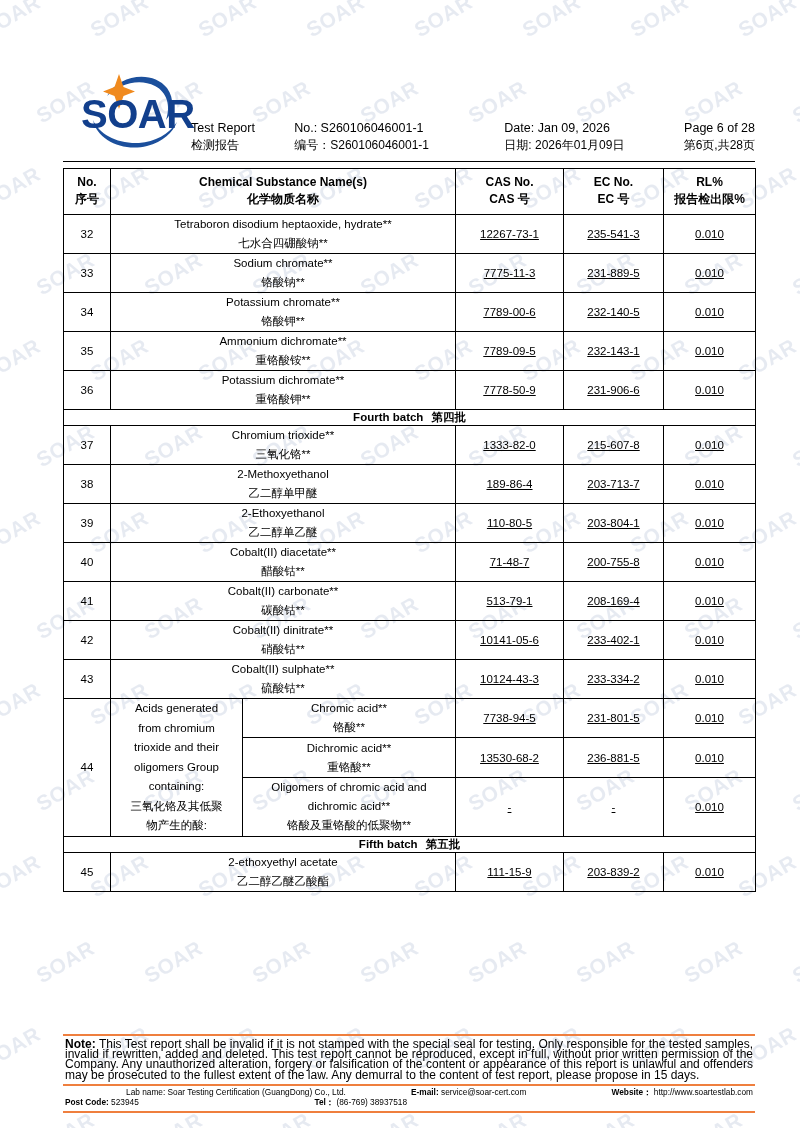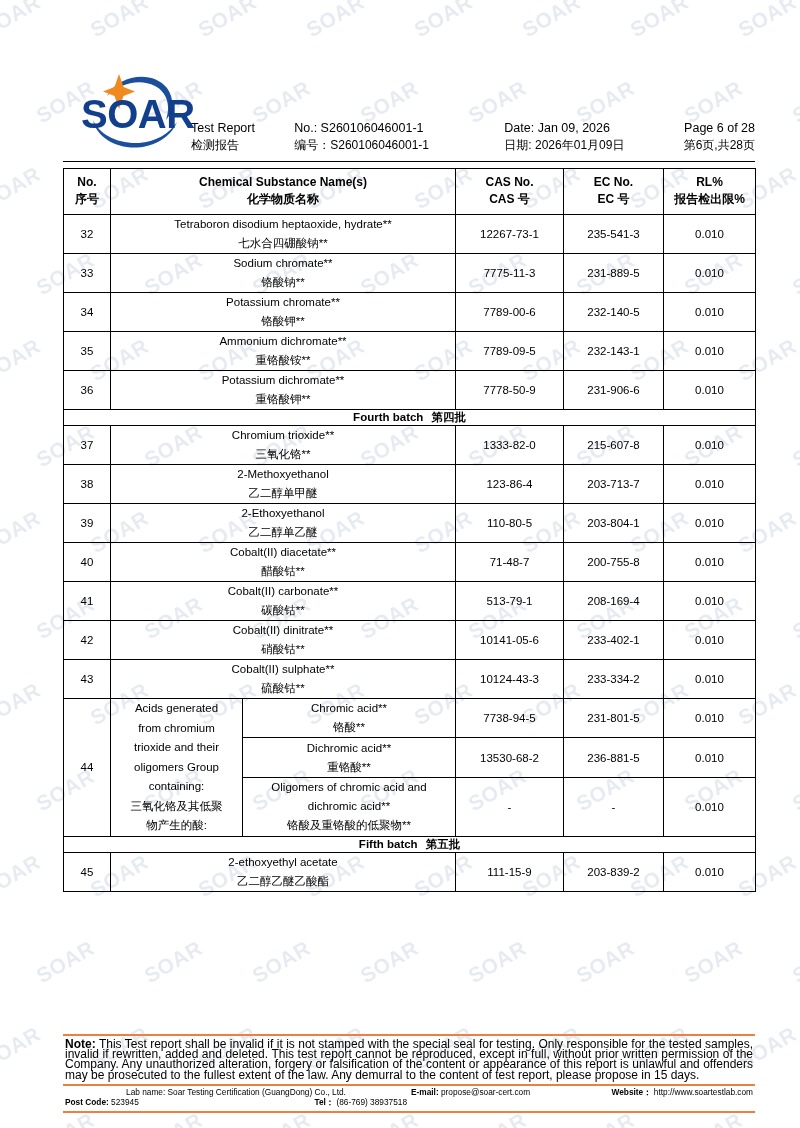--- a/index.html
+++ b/index.html
@@ -123,21 +123,21 @@
   .th-l2 { display: block; }
 
   td.cell-no { font-size: 12px; }
   td.cell-name {
     padding: 6px 6px;
     line-height: 19px;
     margin-left: 30px;
   }
   .nm-en { display: block; }
   .nm-cn { display: block; }
-  td.cell-val { font-size: 12px; }
+  td.cell-val { font-size: 12px; text-decoration: underline; }
 
   td.cell-sub {
     padding: 5px 4px;
     line-height: 19.5px;
     font-size: 11.5px;
   }
   .sub-line { display: block; }
 
   tr.batch-row td {
     text-align: left;
@@ -435,21 +435,21 @@
           <td class="cell-val">1333-82-0</td>
           <td class="cell-val">215-607-8</td>
           <td class="cell-val">0.010</td>
         </tr>
         <tr>
           <td class="cell-no">38</td>
           <td class="cell-name" colspan="2">
             <span class="nm-en">2-Methoxyethanol</span>
             <span class="nm-cn">乙二醇单甲醚</span>
           </td>
-          <td class="cell-val">123-86-4</td>
+          <td class="cell-val">189-86-4</td>
           <td class="cell-val">203-713-7</td>
           <td class="cell-val">0.010</td>
         </tr>
         <tr>
           <td class="cell-no">39</td>
           <td class="cell-name" colspan="2">
             <span class="nm-en">2-Ethoxyethanol</span>
             <span class="nm-cn">乙二醇单乙醚</span>
           </td>
           <td class="cell-val">110-80-5</td>
@@ -564,21 +564,21 @@
         <div class="fi-line">
           <span class="k">Lab name:</span><span> Soar Testing Certification (GuangDong) Co., Ltd.</span>
         </div>
         <div class="fi-row">
           <span class="fi-a"><span class="k">Post Code:</span><span> 523945</span></span>
           <span class="fi-b"><span class="k">Tel：</span><span> (86-769) 38937518</span></span>
         </div>
       </div>
       <div class="fi-col right">
         <div class="fi-row">
-          <span class="fi-a"><span class="k">E-mail:</span><span> propose@soar-cert.com</span></span>
+          <span class="fi-a"><span class="k">E-mail:</span><span> service@soar-cert.com</span></span>
           <span class="fi-b"><span class="k">Website：</span><span> http://www.soartestlab.com</span></span>
         </div>
       </div>
     </div>
 
     <div class="orange-rule" id="footer-bottom-rule"></div>
   </div>
 
 </div>
 

